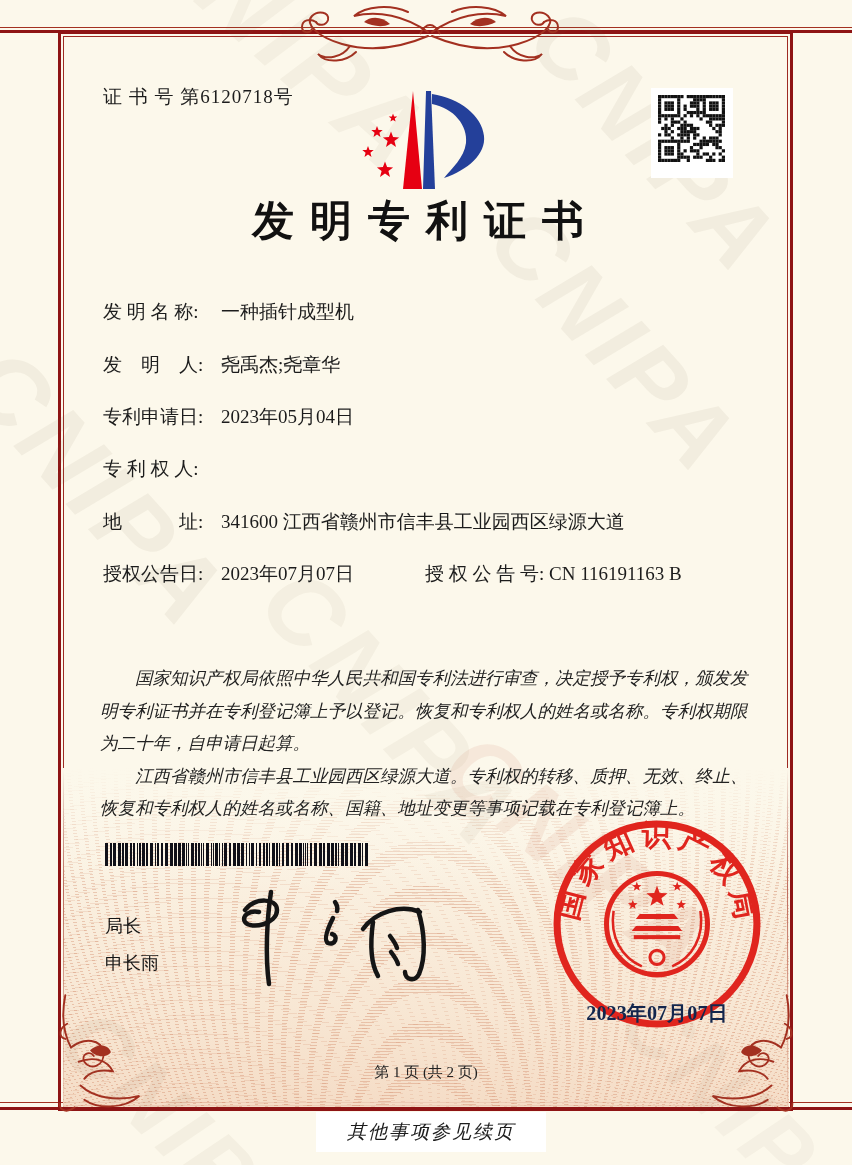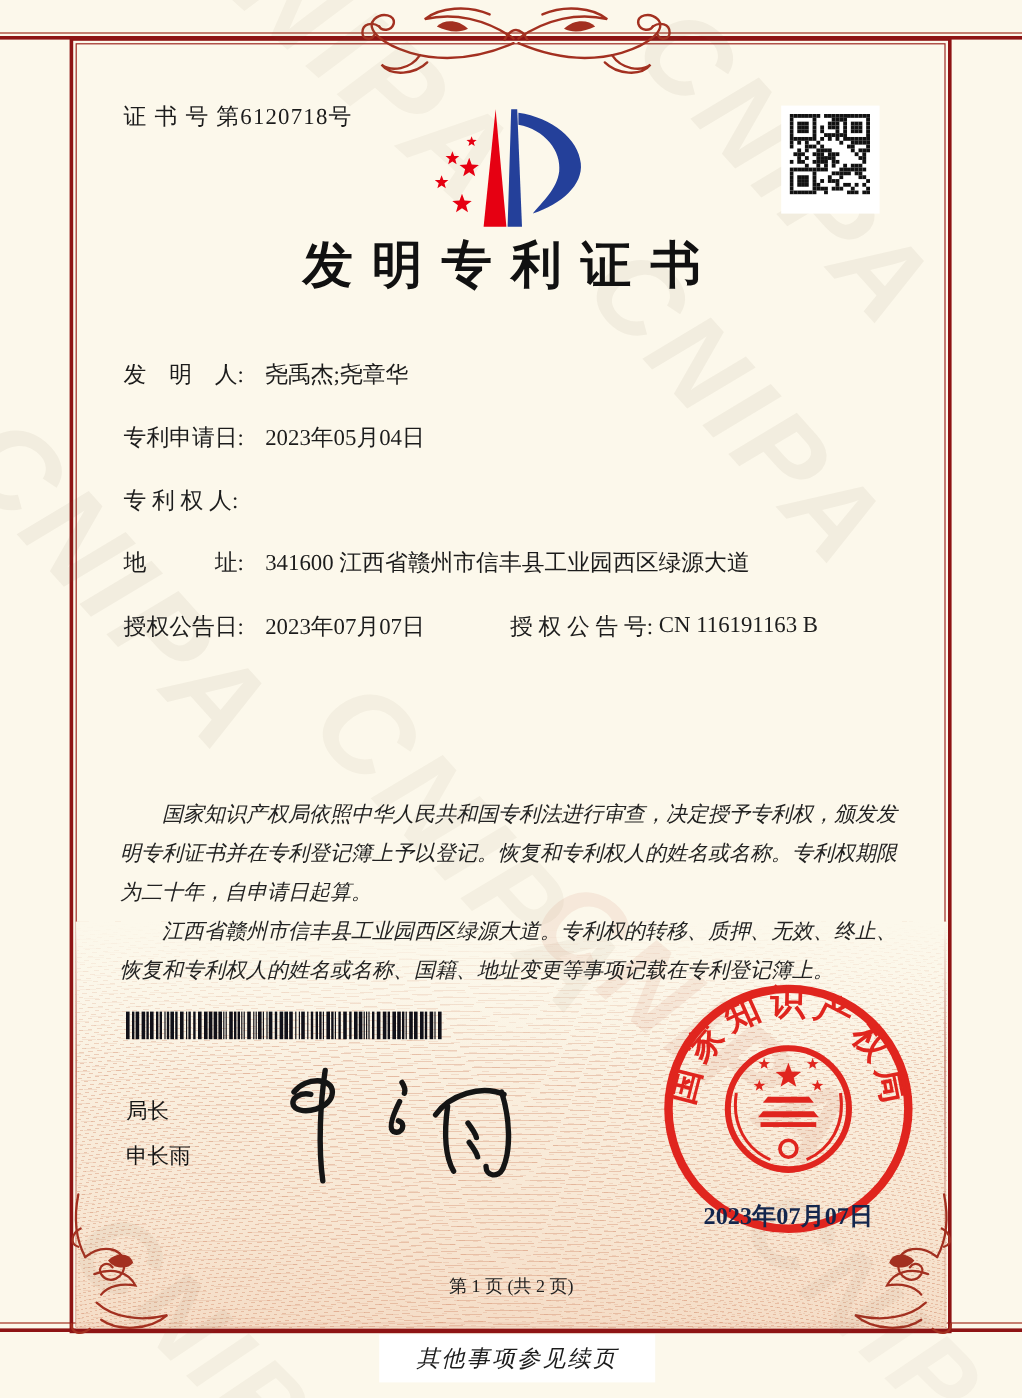--- a/index.html
+++ b/index.html
@@ -394,20 +394,24 @@
       <rect x="17" y="20" width="1" height="1" fill="#111"></rect>
       <rect x="19" y="20" width="1" height="1" fill="#111"></rect>
       <rect x="20" y="20" width="1" height="1" fill="#111"></rect>
     </svg>
 </div>
 
 <div id="title">发明专利证书</div>
 
 <div id="fields">
     <div class="field-row">
+      <span class="flabel">发 明 名 称: </span>
+      <span class="fvalue">一种插针成型机</span>
+    </div>
+    <div class="field-row">
       <span class="flabel">发　明　人: </span>
       <span class="fvalue">尧禹杰;尧章华</span>
     </div>
     <div class="field-row">
       <span class="flabel">专利申请日: </span>
       <span class="fvalue">2023年05月04日</span>
     </div>
     <div class="field-row">
       <span class="flabel">专 利 权 人: </span>
     </div>

